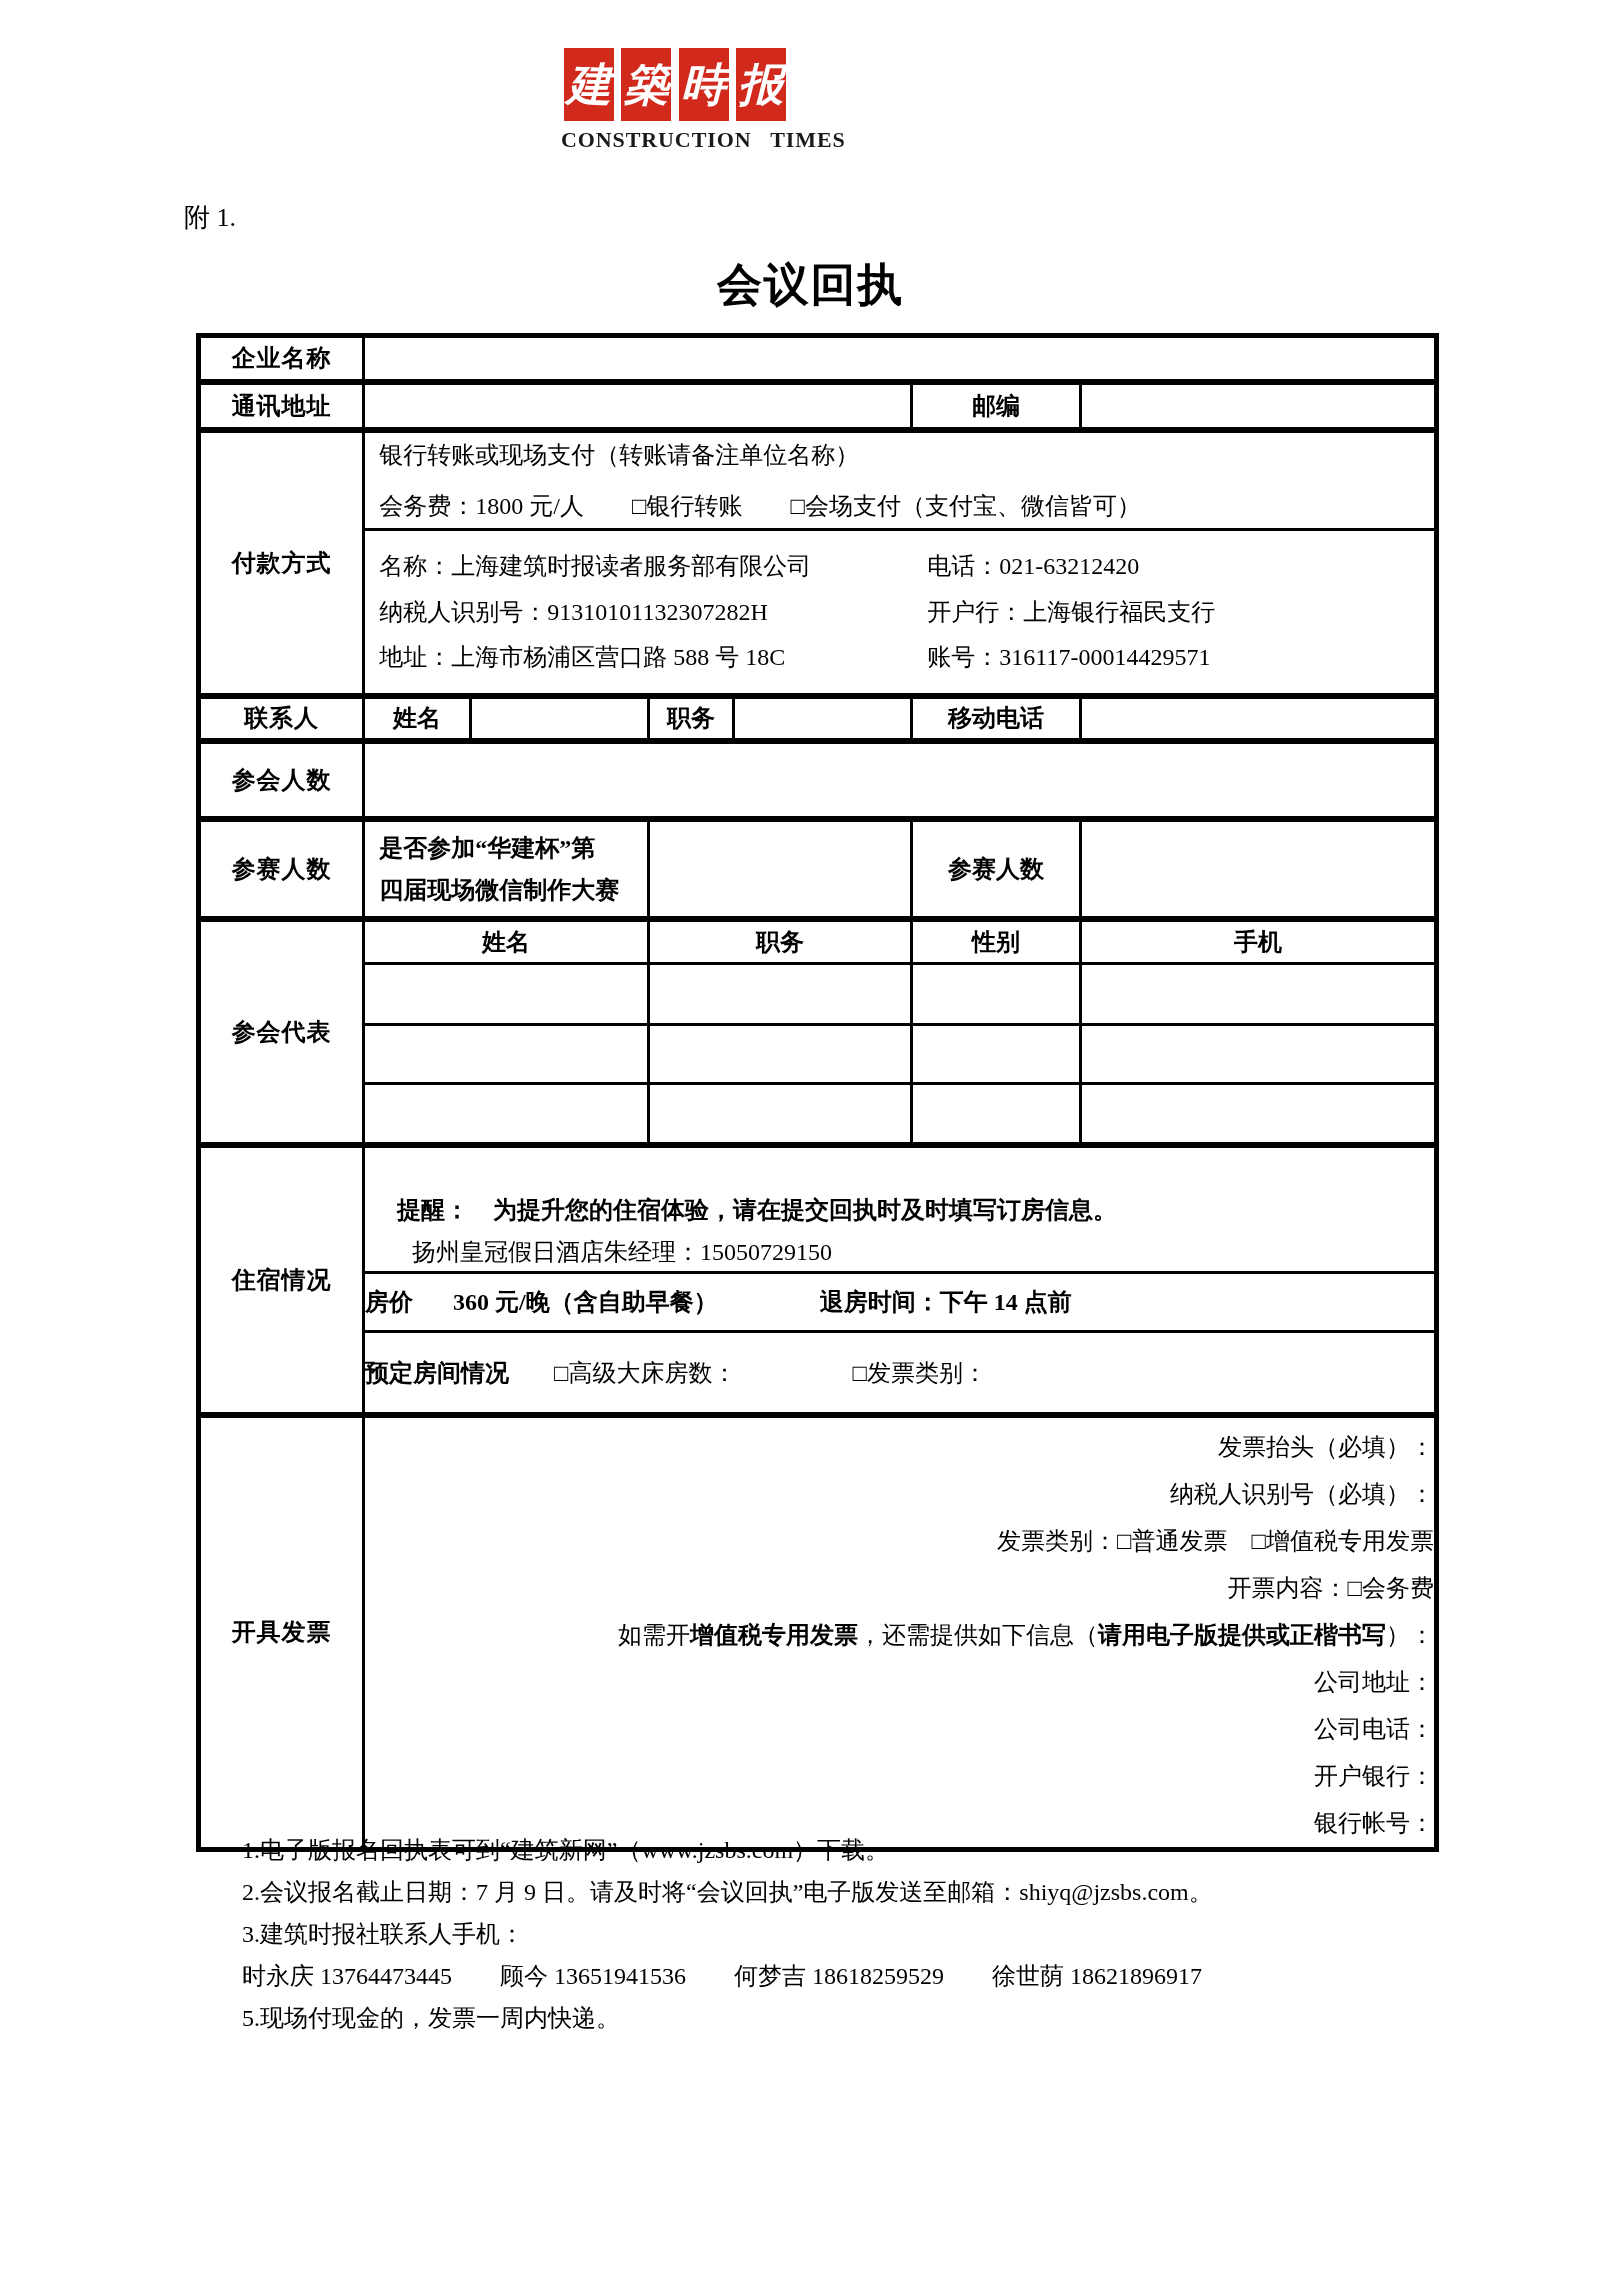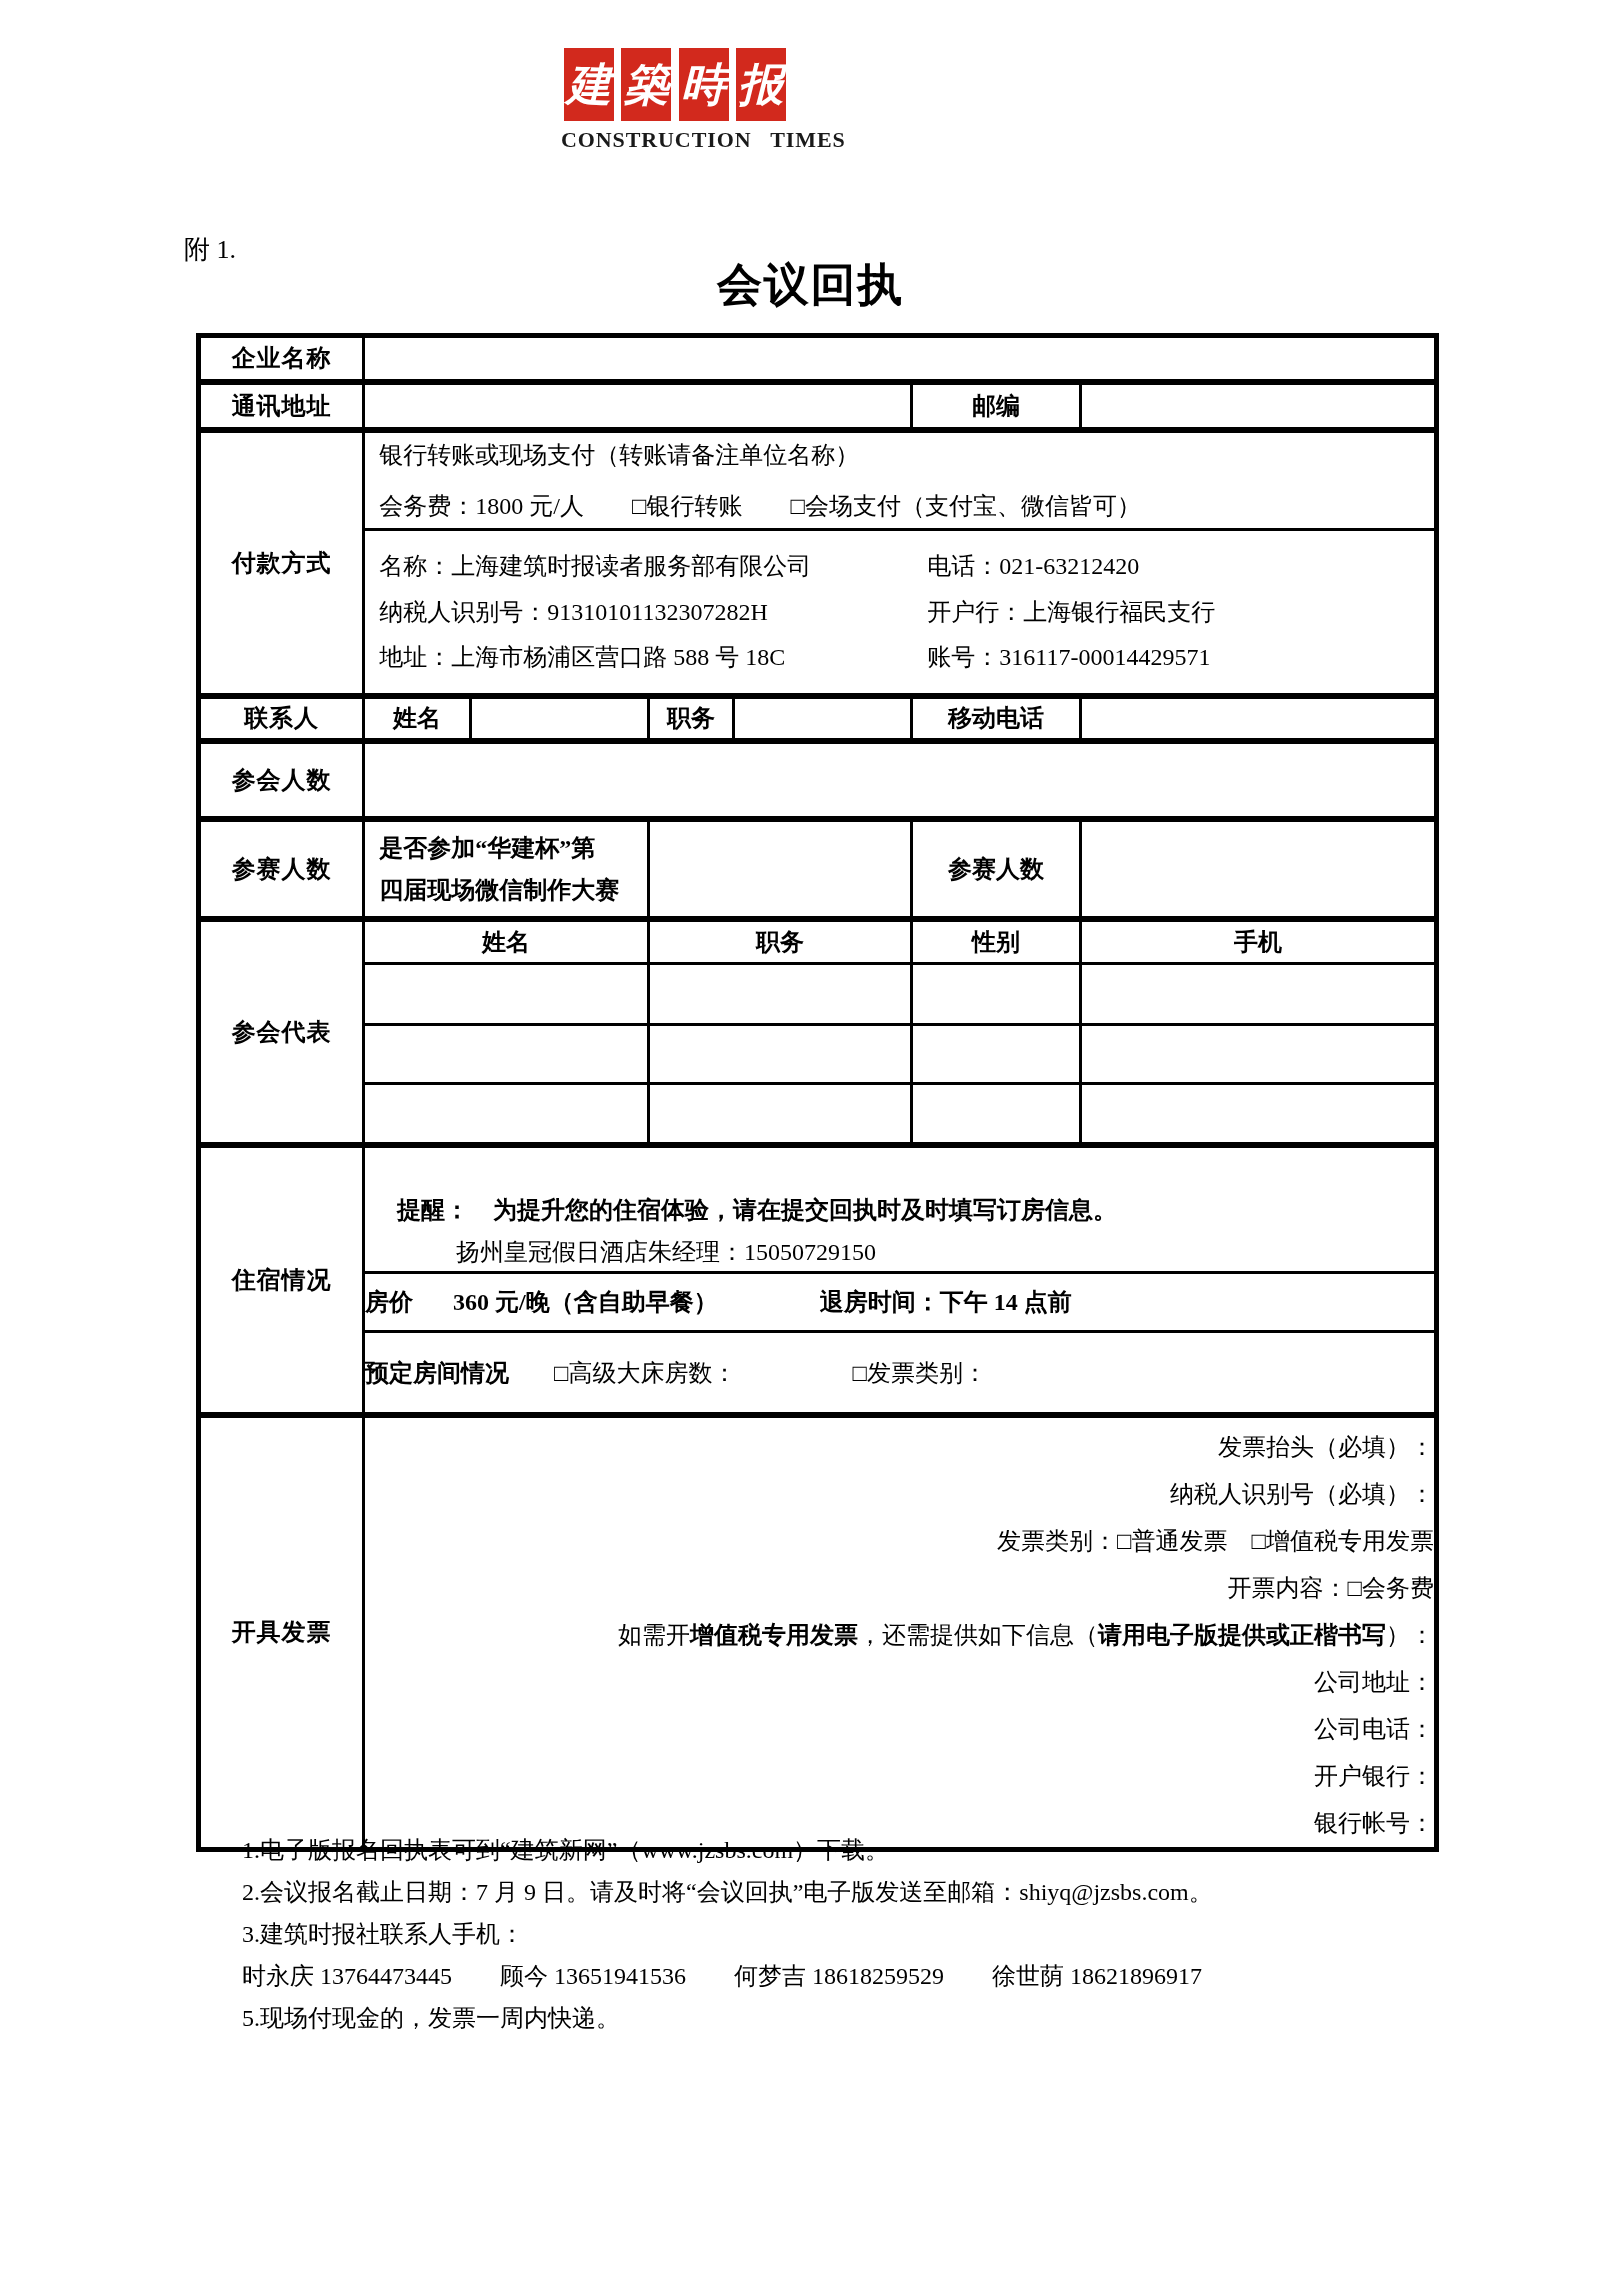--- a/index.html
+++ b/index.html
@@ -16,21 +16,21 @@
     width:50px; height:73px; display:flex; align-items:center; justify-content:center;
     color:#fff; font-size:45px; font-weight:bold; font-style:italic;
     font-family:"Liberation Serif","DejaVu Serif",serif;
   }
   #logo .subtitle {
     margin-top:6.2px; font-size:22px; font-weight:bold; letter-spacing:0.9px;
     white-space:pre; color:#1a1a1a;
   }
 
   
-  #attachment { position:absolute; left:184px; top:200px; font-size:26px;margin-top:32px; }
+  #attachment { position:absolute; left:184px; top:200px; font-size:26px; }
   #doc-title  { position:absolute; left:0; top:255px; width:100%; text-align:center;
                 font-size:45px; font-weight:bold; letter-spacing:1.8px; }
 
   
   #form-wrap { position:absolute; left:196px; top:333px; }
   table.form { border-collapse:collapse; table-layout:fixed; width:1239px;
                border:5.3px solid #000; }
   table.form td { border:3.6px solid #000; padding:0; vertical-align:middle;
                   font-size:24px; overflow:hidden; }
   tr.major > td { border-top-width:6.2px; }
@@ -42,21 +42,21 @@
   .pay-a { vertical-align:middle; }
   .pay-a .ln { line-height:32px; padding-left:14.3px; }
   .pay-a .ln + .ln { margin-top:18.7px; }
   .pay-b .row { display:flex; line-height:34px; padding-left:14.3px; }
   .pay-b .row + .row { margin-top:11.6px; }
   .pay-b .left { width:548px; flex:0 0 auto; }
 
   .contest-q { font-weight:bold; line-height:42px; padding-left:14.3px; }
 
   .acc-a .ln1 { font-weight:bold; line-height:37px; padding-left:32px;margin-top:44px; }
-  .acc-a .ln2 { line-height:37px; padding-left:47px; margin-top:5.3px;margin-left:44px; }
+  .acc-a .ln2 { line-height:37px; padding-left:47px; margin-top:5.3px; }
   .acc-b span { font-weight:bold; }
   .acc-b .v1 { margin-left:40px; }
   .acc-b .v2 { margin-left:102px; }
   .acc-c .bl { font-weight:bold;text-align:right; }
   .acc-c .o1 { margin-left:45px; }
   .acc-c .o2 { margin-left:116px; }
 
   .invoice { vertical-align:top;text-align:right; }
   .invoice .ln { line-height:47px; padding-left:14.3px; }
   .invoice .b { font-weight:bold; }

